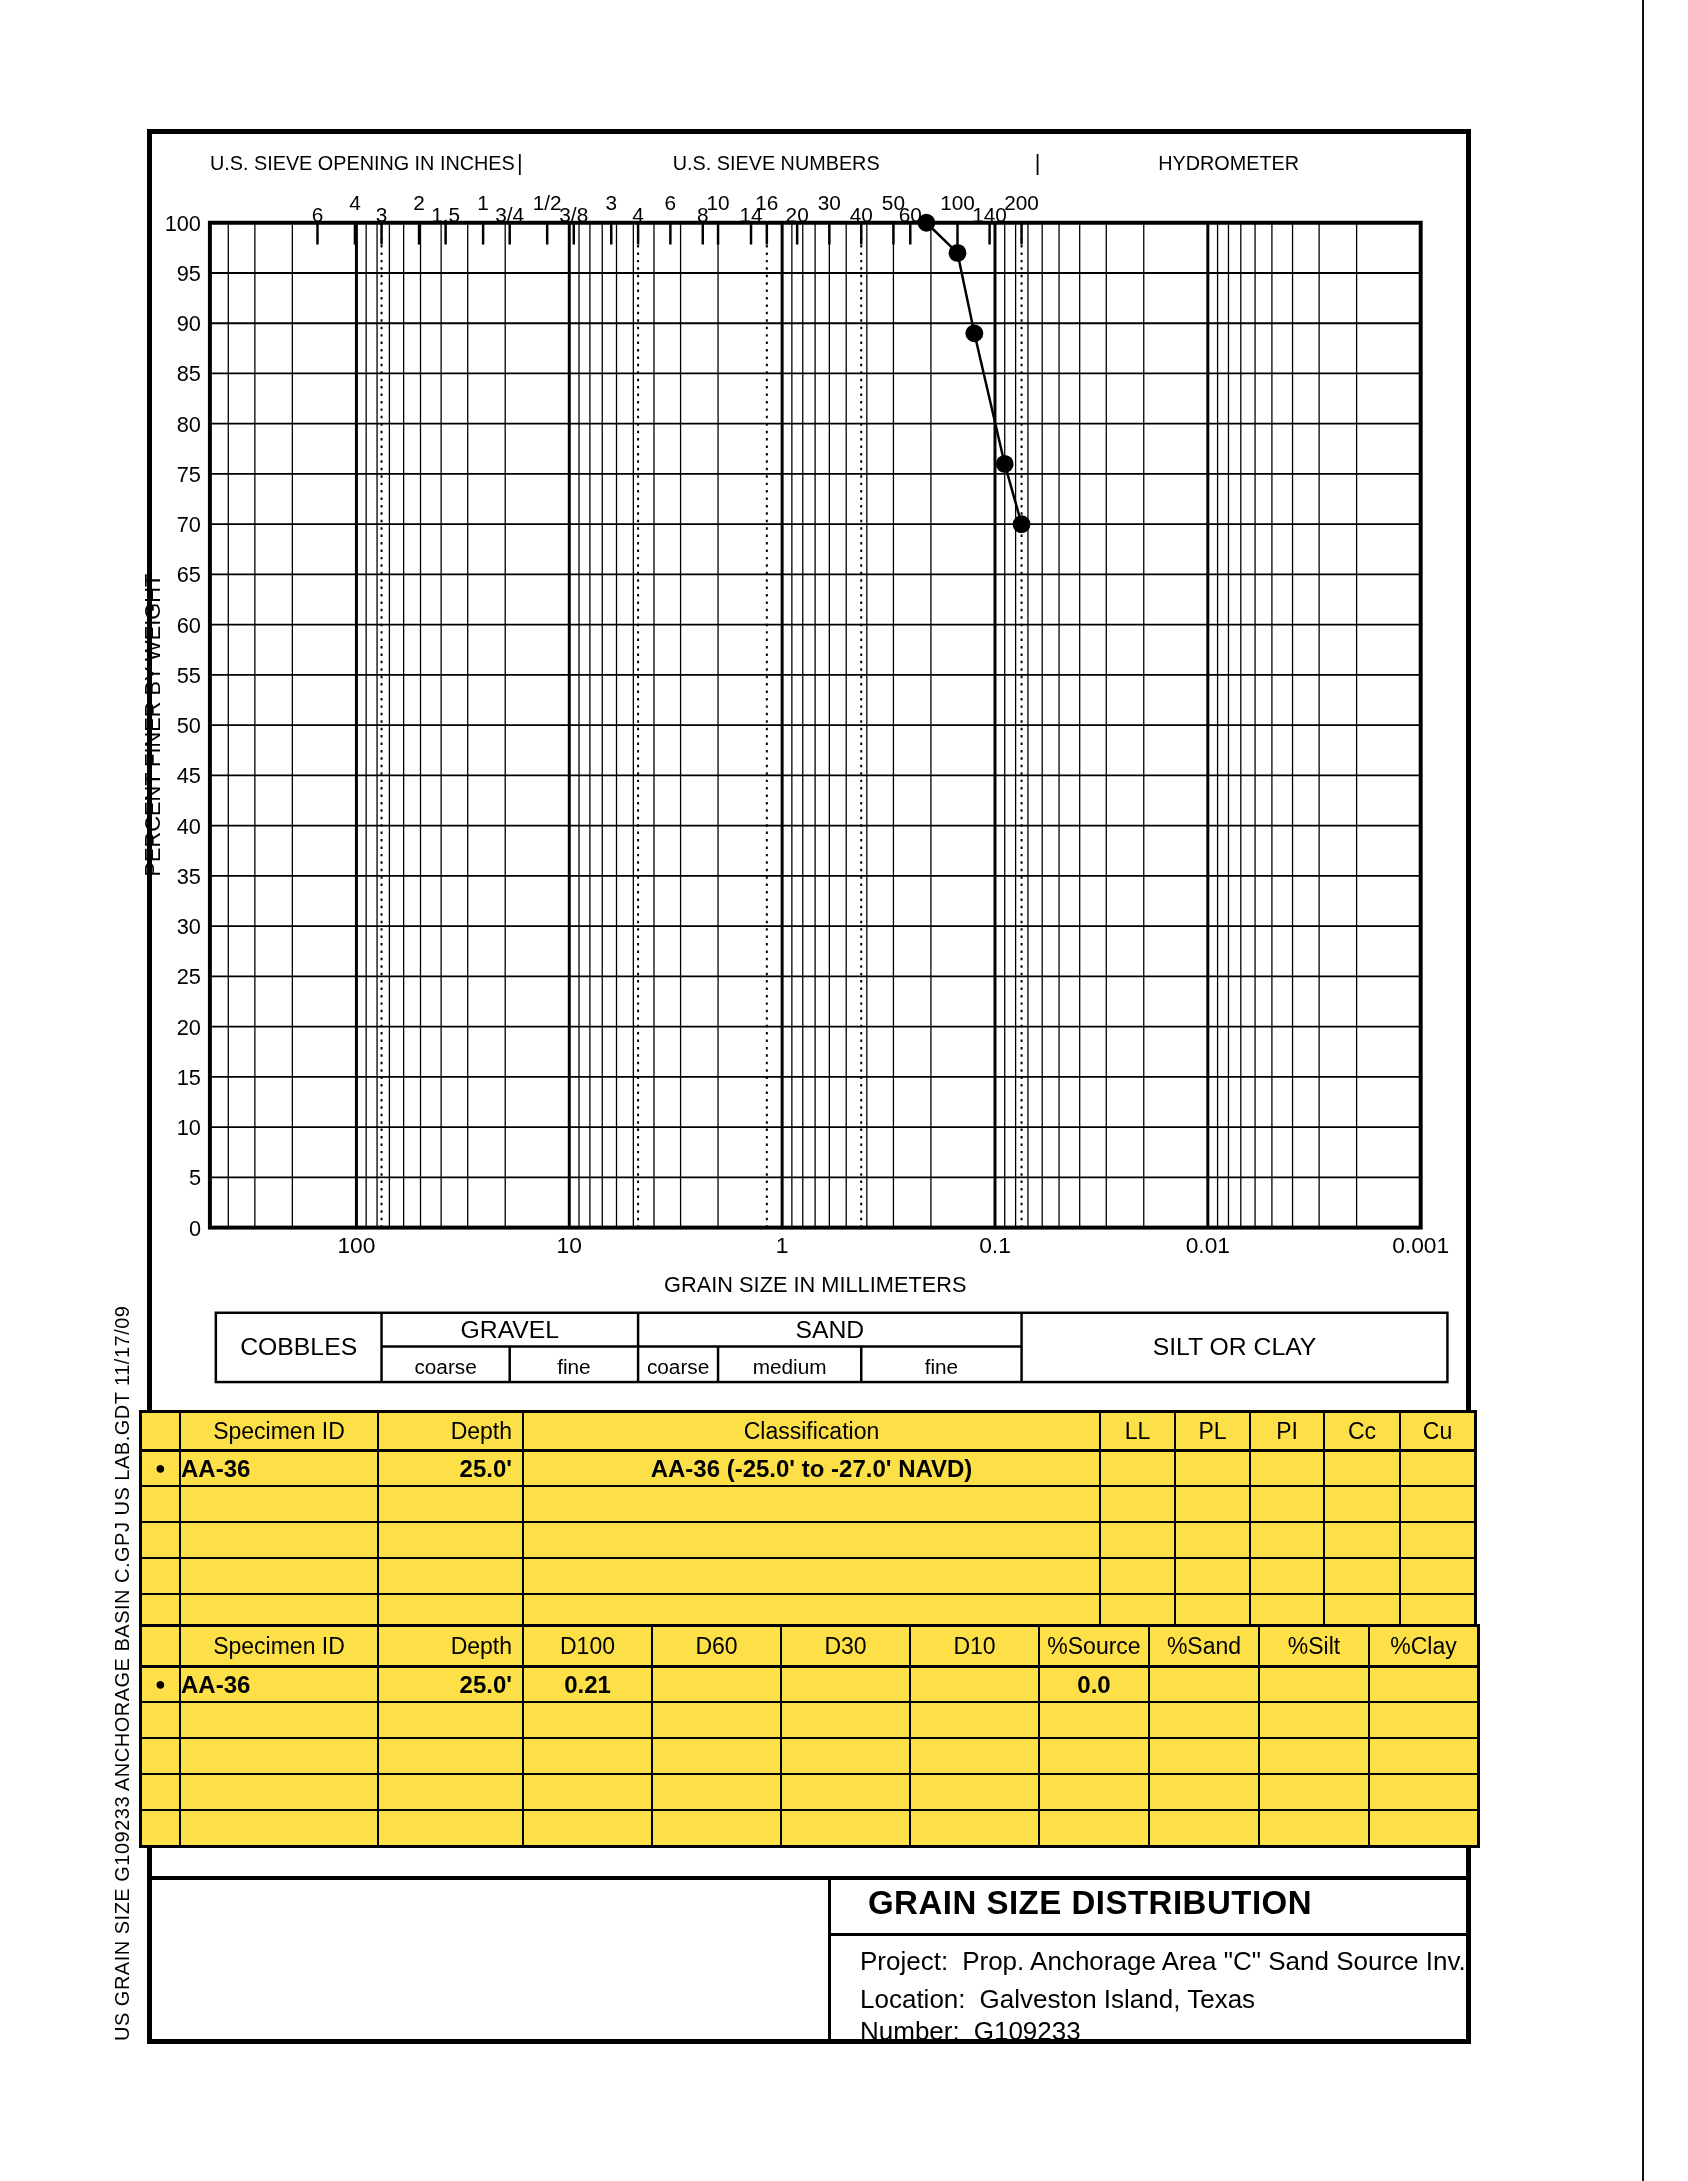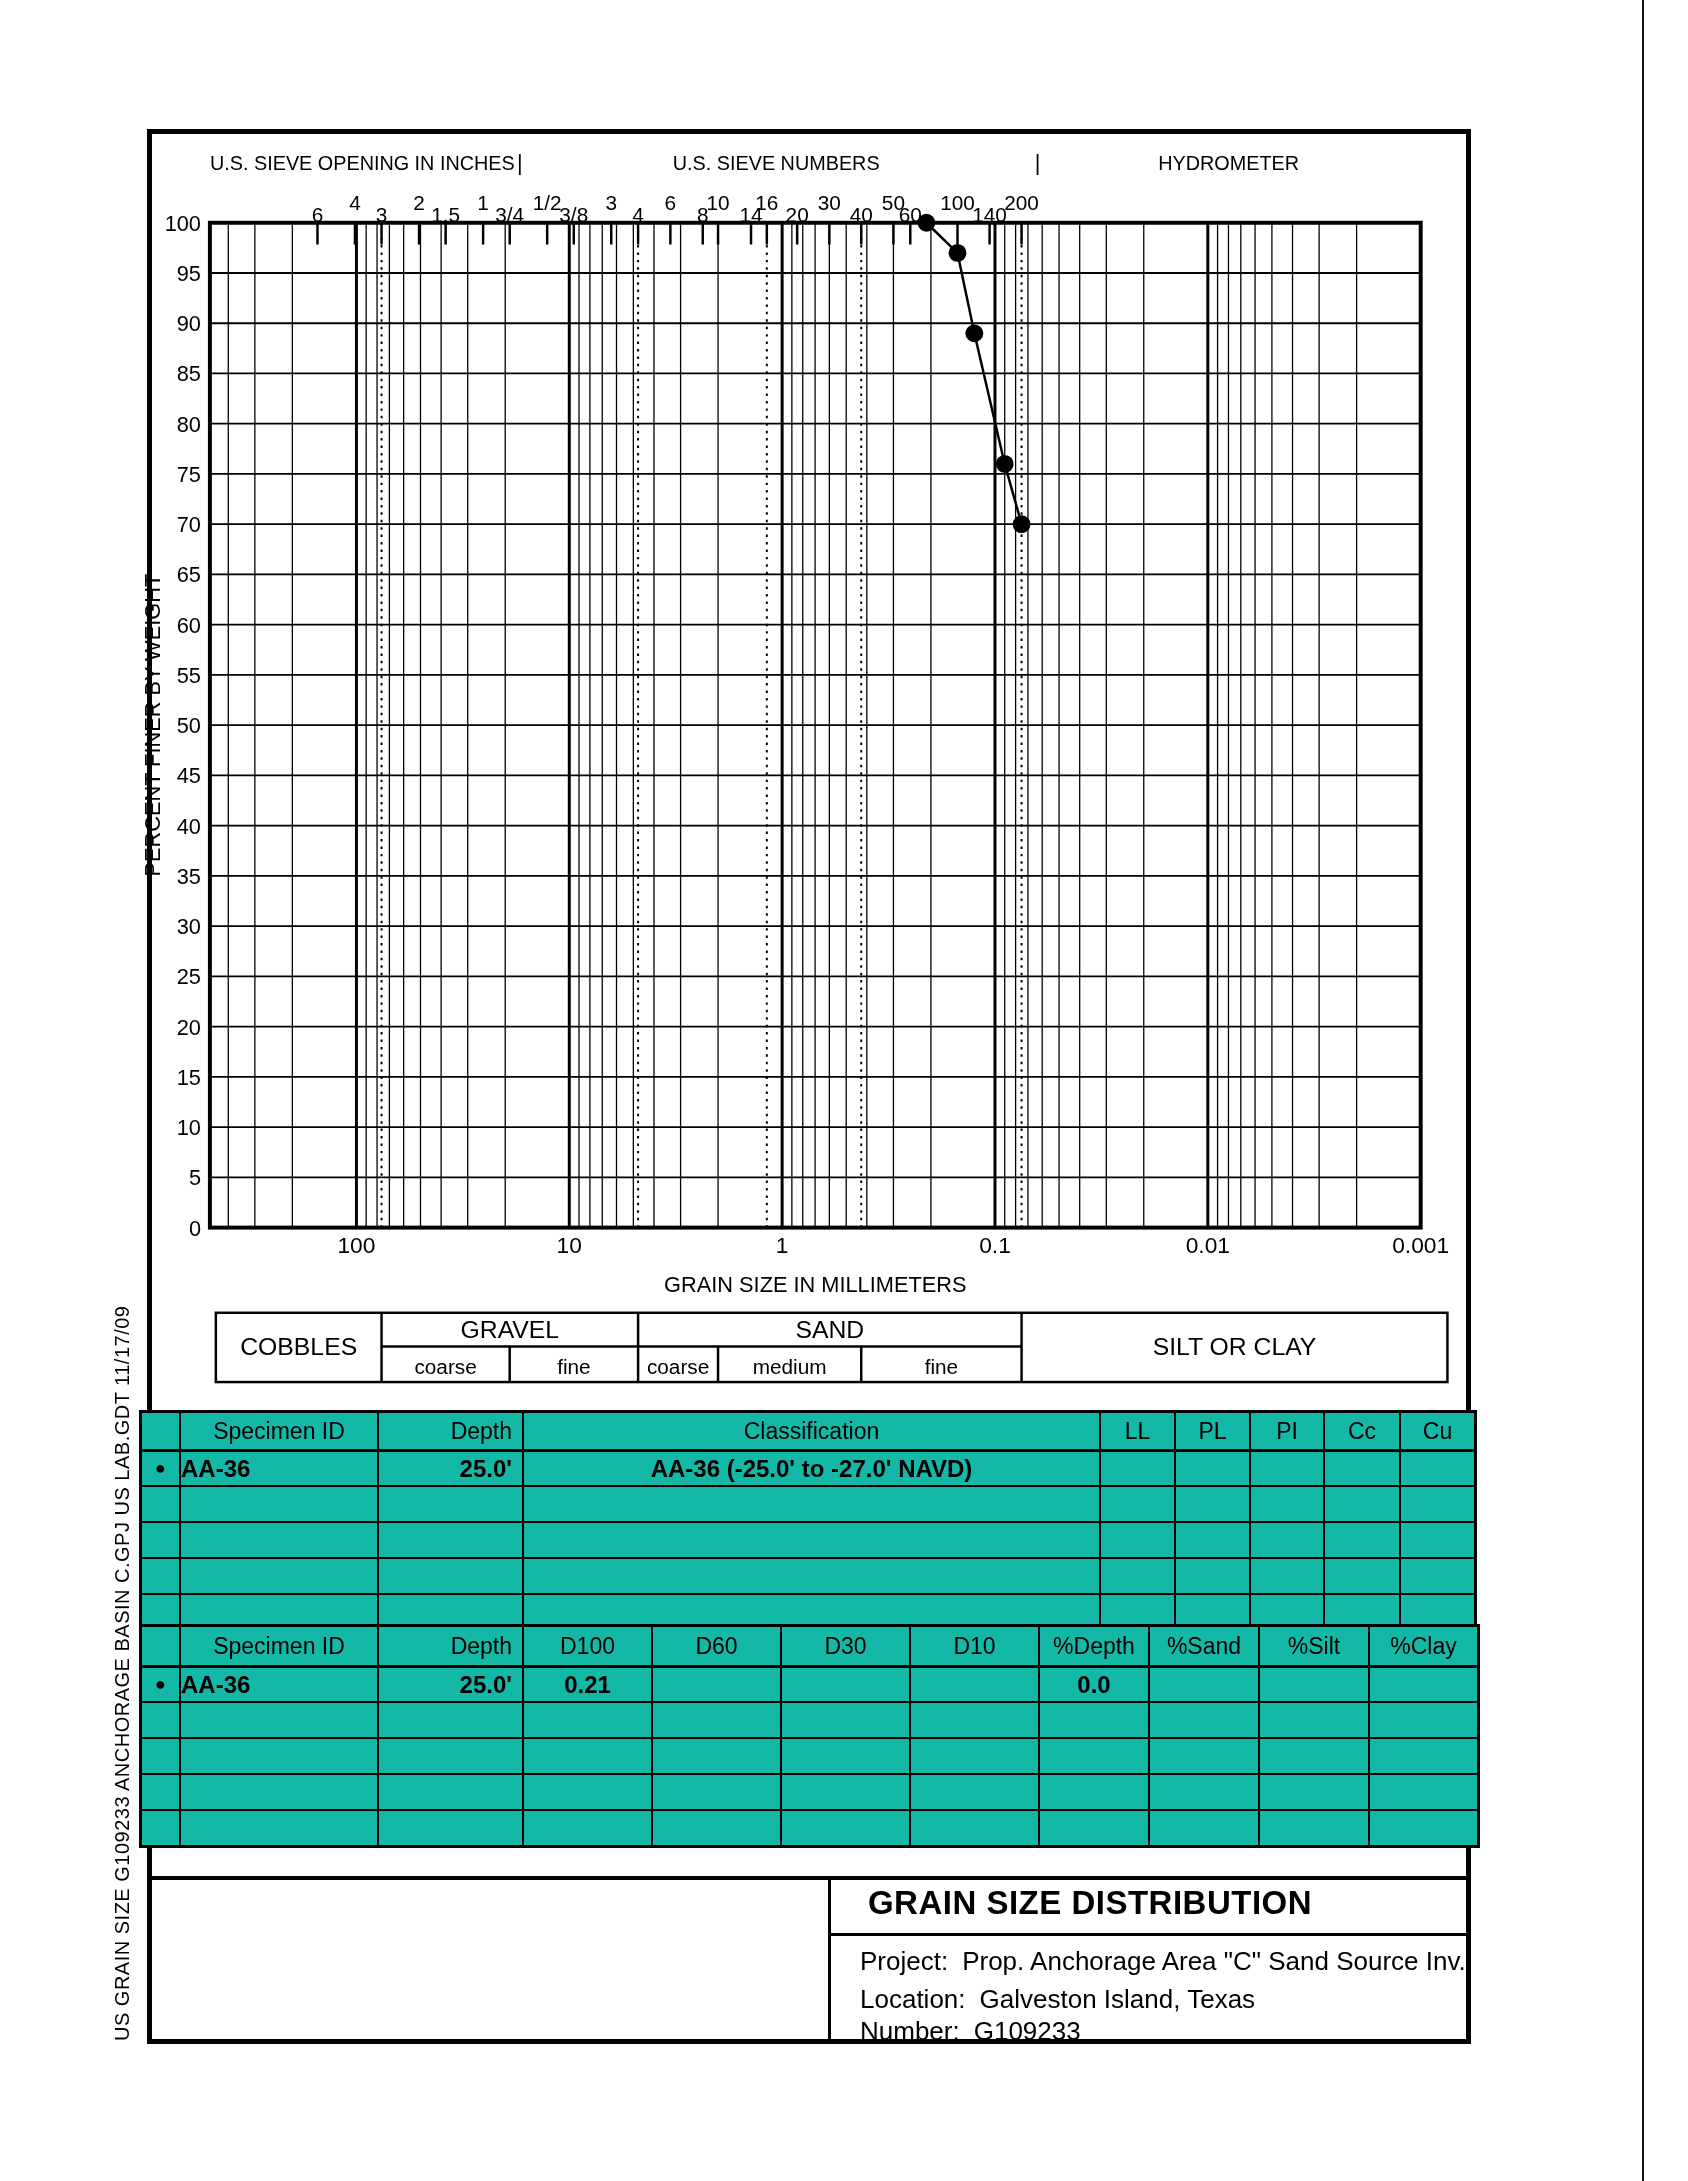--- a/index.html
+++ b/index.html
@@ -5,21 +5,21 @@
   html,body{margin:0;padding:0;background:#e8e8e8;}
   .page{position:relative;width:1689px;height:2181px;background:#ffffff;overflow:hidden;
         font-family:"Liberation Sans","DejaVu Sans",sans-serif;color:#000;}
   .sheet-border{position:absolute;left:147px;top:129px;width:1324px;height:1915px;
         border:5px solid #000;box-sizing:border-box;}
   #chart-svg{position:absolute;left:0;top:0;}
   svg text{font-family:"Liberation Sans","DejaVu Sans",sans-serif;fill:#000;}
   .scan-line{position:absolute;left:1642px;top:0;width:2px;height:2181px;background:#111;}
 
   
-  .dtable{position:absolute;display:grid;background:#14b8a6;border:3px solid #000;box-sizing:border-box;}
+  .dtable{position:absolute;display:grid;background:#fde047;border:3px solid #000;box-sizing:border-box;}
   .cell{display:flex;align-items:center;justify-content:center;white-space:nowrap;overflow:hidden;
         border-left:2px solid #000;border-top:2px solid #000;box-sizing:border-box;}
   .cell.c0{border-left:none;}
   .cell.rt{border-top:none;}
   .cell.hb{border-top:3px solid #000;}
   .cell.l{justify-content:flex-start;padding-left:0;}
   .cell.r{justify-content:flex-end;padding-right:10px;}
   .hdr{font-size:23px;font-weight:400;}
   .val{font-size:24px;font-weight:700;}
   .mark{font-size:18px;}
@@ -291,21 +291,21 @@
     </div>
 
   <div id="table2" class="dtable" style="left: 139px; top: 1624px; grid-template-columns: 37px 198px 145px 129px 129px 129px 129px 110px 110px 110px 109px; grid-template-rows: 38px 36px 36px 36px 36px 36px;">
       <div class="cell hdr rt c c0"></div>
       <div class="cell hdr rt c">Specimen ID</div>
       <div class="cell hdr rt r">Depth</div>
       <div class="cell hdr rt c">D100</div>
       <div class="cell hdr rt c">D60</div>
       <div class="cell hdr rt c">D30</div>
       <div class="cell hdr rt c">D10</div>
-      <div class="cell hdr rt c">%Depth</div>
+      <div class="cell hdr rt c">%Source</div>
       <div class="cell hdr rt c">%Sand</div>
       <div class="cell hdr rt c">%Silt</div>
       <div class="cell hdr rt c">%Clay</div>
       <div class="cell val c c0 hb mark">●</div>
       <div class="cell val l hb">AA-36</div>
       <div class="cell val r hb">25.0'</div>
       <div class="cell val c hb">0.21</div>
       <div class="cell val c hb"></div>
       <div class="cell val c hb"></div>
       <div class="cell val c hb"></div>

